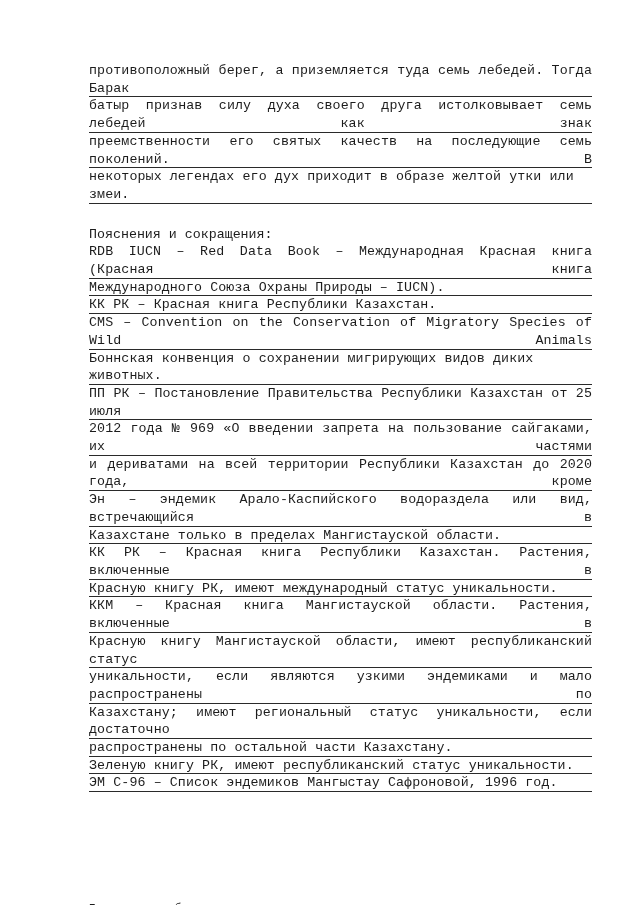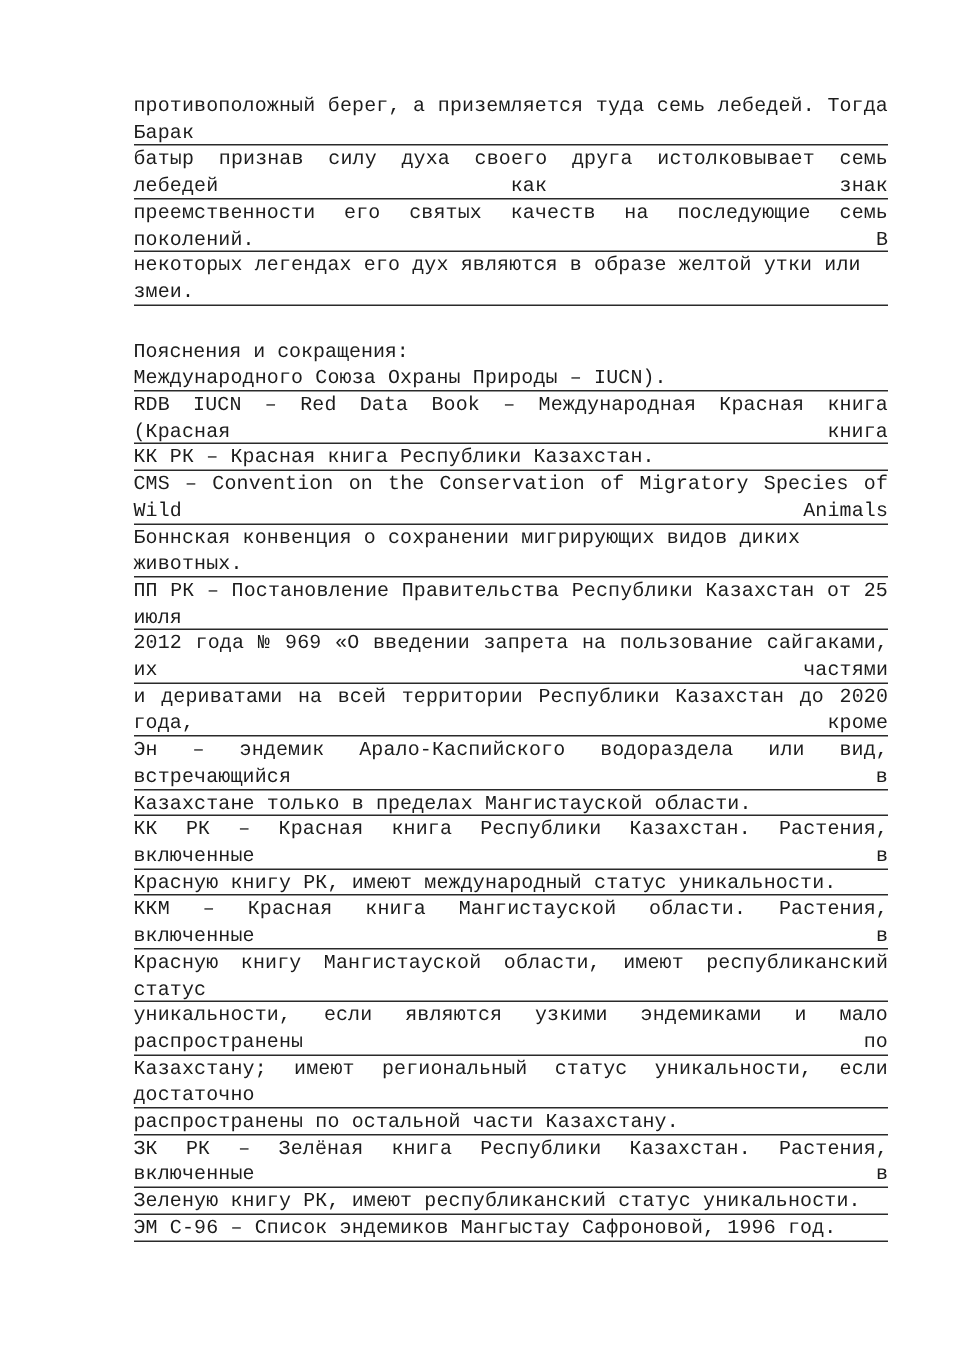--- a/index.html
+++ b/index.html
@@ -63,44 +63,43 @@
 </head>
 <body>
 
 <div class="page">
   <div class="content">
 
     <div class="para">
         <div class="line u j">противоположный берег, а приземляется туда семь лебедей. Тогда Барак</div>
         <div class="line u j">батыр признав силу духа своего друга истолковывает семь лебедей как знак</div>
         <div class="line u j">преемственности его святых качеств на последующие семь поколений. В</div>
-        <div class="line u">некоторых легендах его дух являются в образе желтой утки или змеи.</div>
+        <div class="line u">некоторых легендах его дух приходит в образе желтой утки или змеи.</div>
       </div>
 
     <div class="heading">Пояснения и сокращения:</div>
 
     <div class="para">
+        <div class="line u j">RDB IUCN – Red Data Book – Международная Красная книга (Красная книга</div>
         <div class="line u">Международного Союза Охраны Природы – IUCN).</div>
-        <div class="line u j">RDB IUCN – Red Data Book – Международная Красная книга (Красная книга</div>
         <div class="line u">КК РК – Красная книга Республики Казахстан.</div>
         <div class="line u j">CMS – Convention on the Conservation of Migratory Species of Wild Animals</div>
         <div class="line u">Боннская конвенция о сохранении мигрирующих видов диких животных.</div>
         <div class="line u j">ПП РК – Постановление Правительства Республики Казахстан от 25 июля</div>
         <div class="line u j">2012 года № 969 «О введении запрета на пользование сайгаками, их частями</div>
         <div class="line u j">и дериватами на всей территории Республики Казахстан до 2020 года, кроме</div>
         <div class="line u j">Эн – эндемик Арало-Каспийского водораздела или вид, встречающийся в</div>
         <div class="line u">Казахстане только в пределах Мангистауской области.</div>
         <div class="line u j">КК РК – Красная книга Республики Казахстан. Растения, включенные в</div>
         <div class="line u">Красную книгу РК,  имеют международный статус уникальности.</div>
         <div class="line u j">ККМ – Красная книга Мангистауской области. Растения, включенные в</div>
         <div class="line u j">Красную книгу Мангистауской области,   имеют республиканский статус</div>
         <div class="line u j">уникальности, если являются узкими эндемиками и мало распространены по</div>
         <div class="line u j">Казахстану; имеют региональный статус уникальности, если достаточно</div>
         <div class="line u">распространены по остальной части Казахстану.</div>
-        <div class="line u j">ЗК РК – Зелёная книга Республики Казахстан. Растения, включенные в</div>
         <div class="line u">Зеленую книгу РК,  имеют республиканский статус уникальности.</div>
         <div class="line u">ЭМ С-96 – Список эндемиков Мангыстау Сафроновой, 1996 год.</div>
       </div>
 
     <div class="developed">Паспорт разработан:</div>
 
     <div class="sig-line-1"></div>
     <div class="sig-line-2"></div>
 
     <div class="stamp">М.П.</div>

